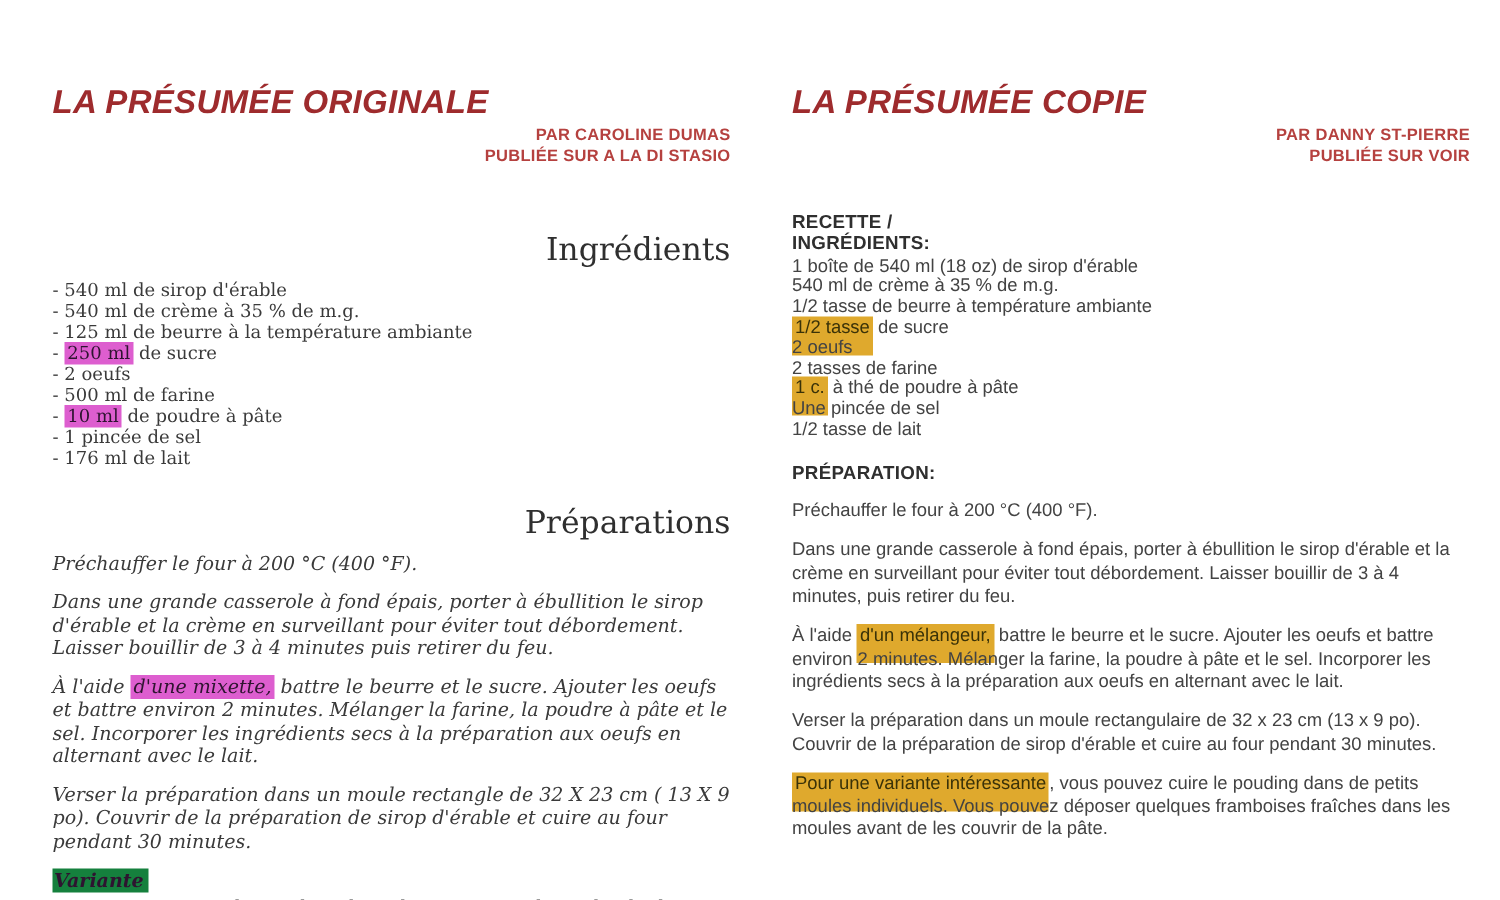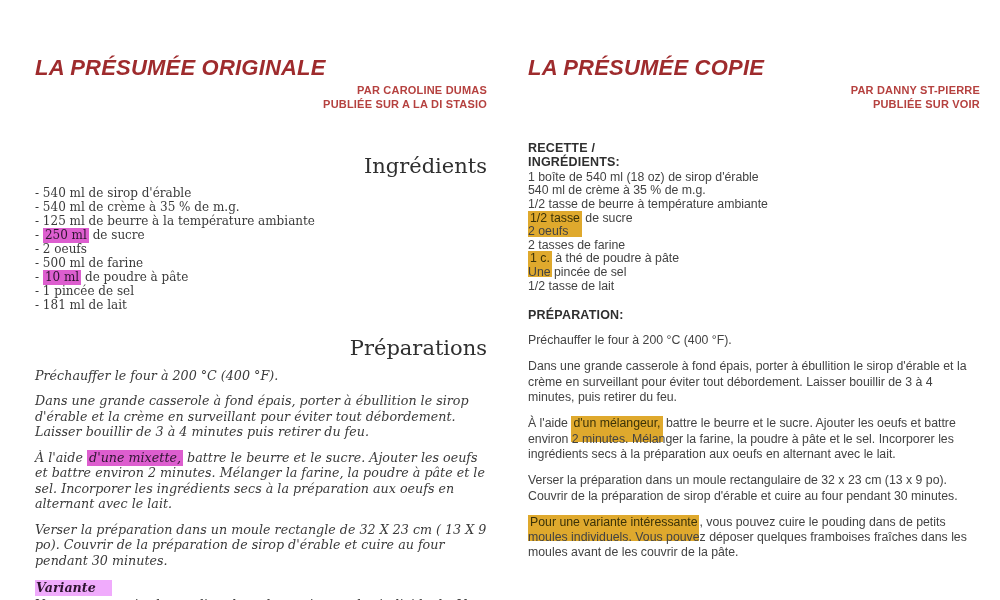--- a/index.html
+++ b/index.html
@@ -64,23 +64,23 @@
     color: #3a3a3a;
     margin-top: 10px;
   }
   .left-body p.first { margin-top: 8px; }
   .variante-line { margin-top: 10px; }
   .variante-label {
     font-family: "DejaVu Serif", "Liberation Serif", serif;
     font-style: italic;
     font-weight: bold;
     font-size: 12.7px;
-    background: #f0abfc;
+    background: #15803d;
     color: #2e1430;
-    padding: 0 16px 1px 1px;
+    padding: 0 3px 1px 1px;
   }
   .left-body p.no-gap { margin-top: 1px; }
 
   
   .sans-heading {
     font-family: "Liberation Sans", sans-serif;
     font-weight: bold;
     font-size: 12.5px;
     color: #2f2f2f;
     letter-spacing: 0.2px;
@@ -131,21 +131,21 @@
 
     <div class="left-list">
       <div class="ing-line"><span>- 540 ml de sirop d'érable</span></div>
       <div class="ing-line"><span>- 540 ml de crème à 35 % de m.g.</span></div>
       <div class="ing-line"><span>- 125 ml de beurre à la température ambiante</span></div>
       <div class="ing-line"><span>- </span><span class="hl-pink">250 ml</span><span> de sucre</span></div>
       <div class="ing-line"><span>- 2 oeufs</span></div>
       <div class="ing-line"><span>- 500 ml de farine</span></div>
       <div class="ing-line"><span>- </span><span class="hl-pink">10 ml</span><span> de poudre à pâte</span></div>
       <div class="ing-line"><span>- 1 pincée de sel</span></div>
-      <div class="ing-line"><span>- 181 ml de lait</span></div>
+      <div class="ing-line"><span>- 176 ml de lait</span></div>
     </div>
 
     <div class="serif-heading left-prep-heading">Préparations</div>
 
     <div class="left-body">
       <p class="first"><span>Préchauffer le four à 200 °C (400 °F).</span></p>
       <p><span>Dans une grande casserole à fond épais, porter à ébullition le sirop d'érable et la crème en surveillant pour éviter tout débordement. Laisser bouillir de 3 à 4 minutes puis retirer du feu.</span></p>
       <p><span>À l'aide </span><span class="hl-pink">d'une mixette,</span><span> battre le beurre et le sucre. Ajouter les oeufs et battre environ 2 minutes. Mélanger la farine, la poudre à pâte et le sel. Incorporer les ingrédients secs à la préparation aux oeufs en alternant avec le lait.</span></p>
       <p><span>Verser la préparation dans un moule rectangle de 32 X 23 cm ( 13 X 9 po). Couvrir de la préparation de sirop d'érable et cuire au four pendant 30 minutes.</span></p>
       <div class="variante-line"><span class="variante-label">Variante</span></div>

